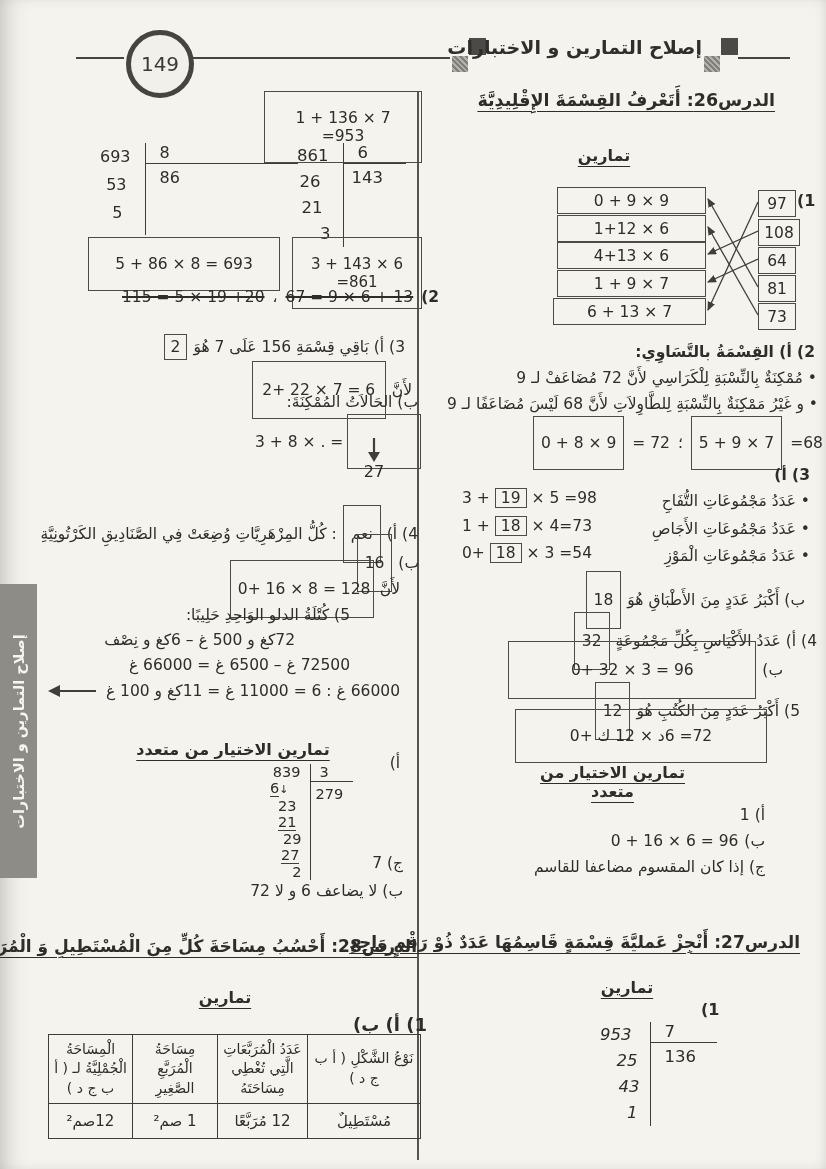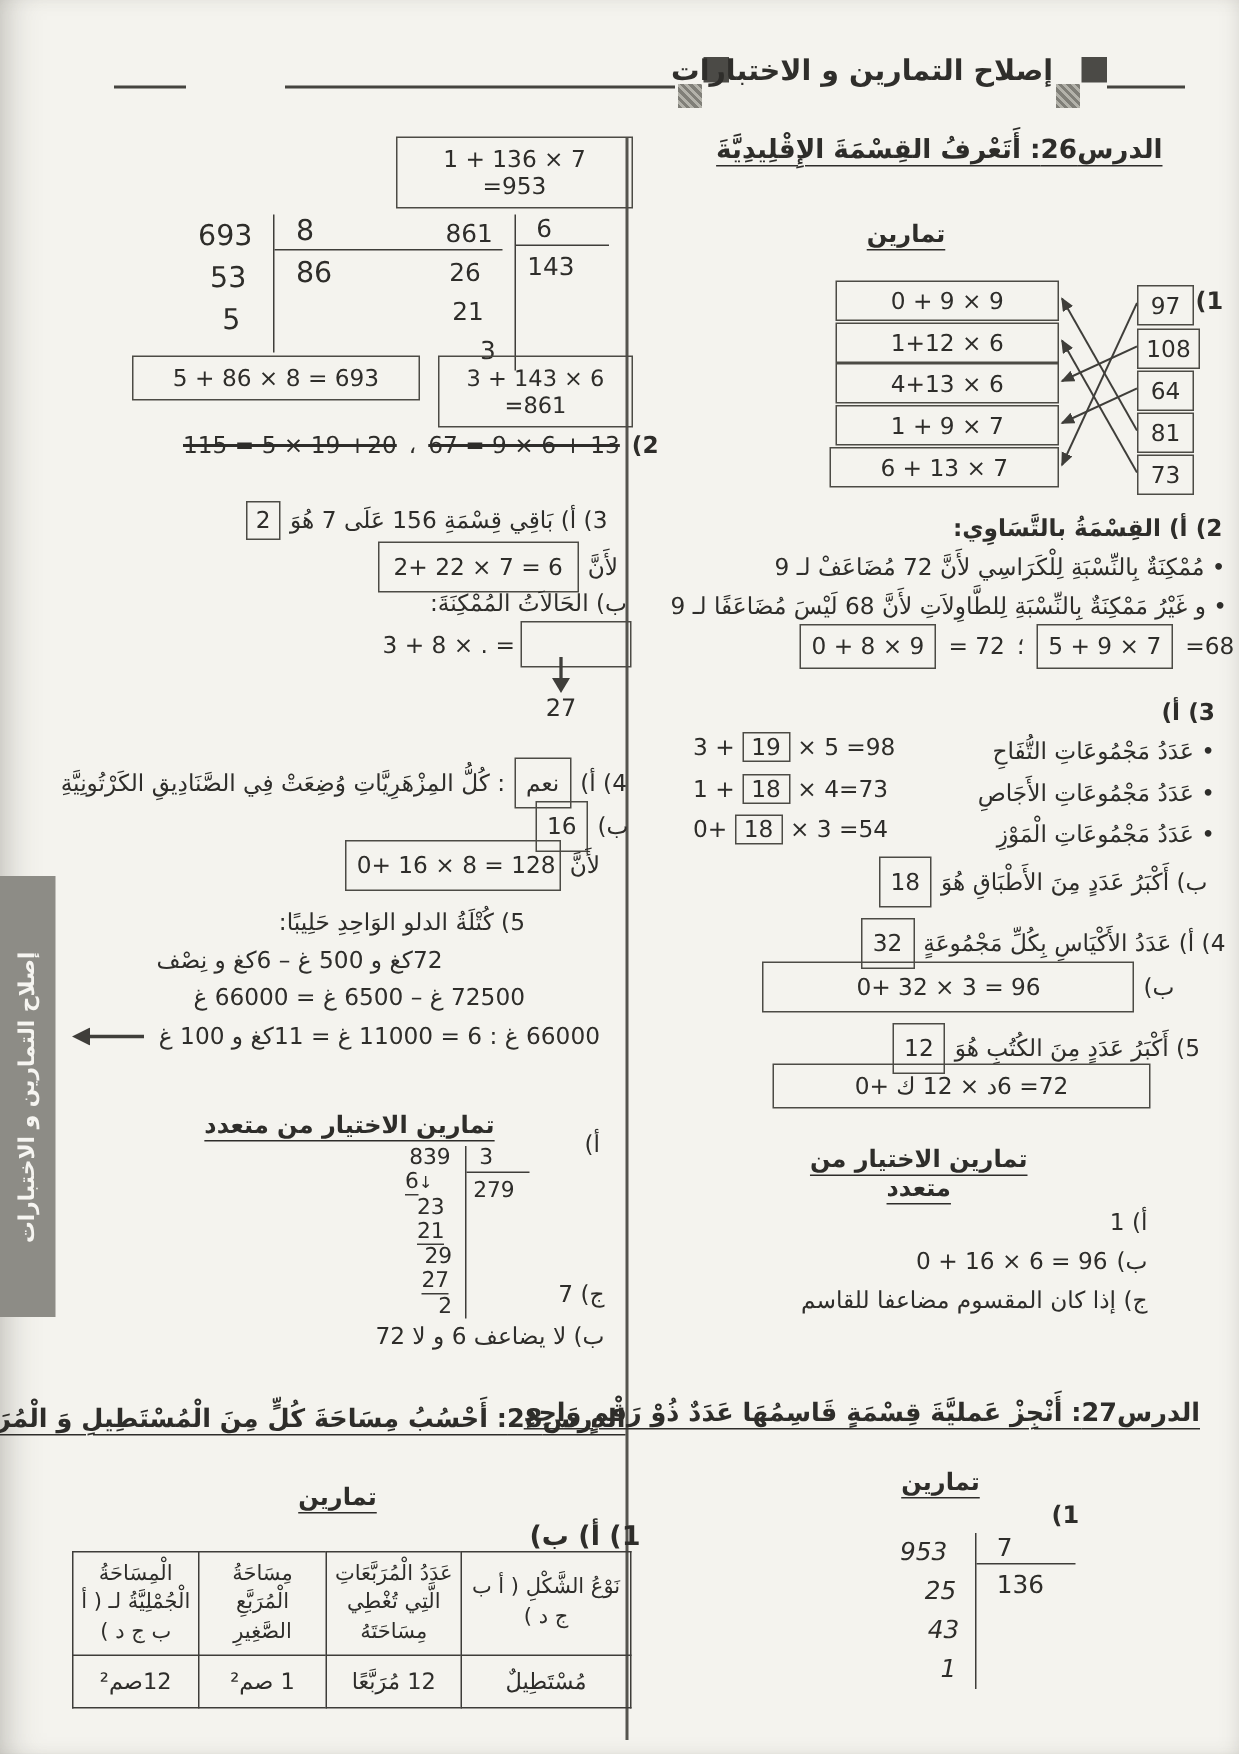--- a/index.html
+++ b/index.html
@@ -19,21 +19,21 @@
     position:relative;width:826px;height:1169px;overflow:hidden;
     background:var(--paper);
     box-shadow:inset 18px 0 26px -18px rgba(90,88,80,.45), inset -6px 0 14px -8px rgba(90,88,80,.25);
   }
   .abs{position:absolute;}
   .nw{white-space:nowrap;}
   .rtl-line{position:absolute;direction:rtl;white-space:nowrap;display:flex;align-items:center;gap:6px;font-size:15.5px;line-height:1.45;}
   .ltr-line{position:absolute;direction:ltr;white-space:nowrap;display:flex;align-items:center;gap:8px;font-size:15.5px;}
   .ltr{direction:ltr;unicode-bidi:isolate;}
   .bidi-override{direction:ltr;unicode-bidi:bidi-override;}
-  .bx{border:1.4px solid var(--boxborder);padding:5px 7px;display:inline-block;background:transparent;}
+  .bx{border:1.4px solid var(--boxborder);padding:17px 7px;display:inline-block;background:transparent;}
   .title{font-weight:700;font-size:17.5px;text-decoration:underline;text-underline-offset:5px;text-decoration-thickness:1.4px;direction:rtl;white-space:nowrap;}
   .subhead{font-weight:700;font-size:16px;text-decoration:underline;text-underline-offset:5px;text-decoration-thickness:1.4px;text-align:center;direction:rtl;}
   .strike{text-decoration:line-through;text-decoration-thickness:1.6px;}
   .hline{position:absolute;height:2px;background:var(--line);}
   .vdivider{position:absolute;width:1.5px;background:#55544e;}
   
   .cluster{position:absolute;width:34px;height:34px;}
   .cluster .sq-dark{position:absolute;width:17px;height:17px;background:#4b4a46;right:0;top:0;}
   .cluster .sq-hatch{position:absolute;width:16px;height:16px;left:0;bottom:0;
     background:repeating-linear-gradient(45deg,#807f78 0 2px,#b3b2aa 2px 4px);}
@@ -63,20 +63,23 @@
   table.anstable th{font-size:14px;line-height:1.4;height:62px;}
   table.anstable td{font-size:15px;height:28px;}
   .arrow-down-svg,.arrow-left-svg{display:block;}
 </style>
 </head>
 <body>
 
 <div id="page">
 
   <div class="hline" style="left:76px;top:57px;width:48px;"></div>
+  <div class="pgcircle" style="left:126px;top:30px;">
+    <span>149</span>
+  </div>
   <div class="hline" style="left:190px;top:57px;width:260px;"></div>
   <div class="cluster" style="left:452px;top:38px;">
     <div class="sq-dark"></div>
     <div class="sq-hatch"></div>
   </div>
   <div class="abs nw" style="left:486px;top:36px;width:216px;text-align:center;font-size:19px;font-weight:700;direction:rtl;color:#2f2e2b;">إصلاح التمارين و الاختبارات</div>
   <div class="cluster" style="left:704px;top:38px;">
     <div class="sq-dark"></div>
     <div class="sq-hatch"></div>
   </div>
@@ -192,21 +195,21 @@
       <div style="line-height:26px;margin-right:2px;">1</div>
     </div>
     <div class="dvs">
       <div class="dvs-top" style="width:66px;">7</div>
       <div class="dvs-q">136</div>
     </div>
   </div>
 
   <div class="abs bx ltr" style="left:264px;top:91px;width:142px;text-align:center;font-size:15.5px;">1 + 136 × 7 =953</div>
 
-  <div class="division" style="left:100px;top:143px;font-size:19px;margin-left:32px;">
+  <div class="division" style="left:100px;top:143px;font-size:16px;">
     <div class="dvd" style="min-height:92px;">
       <div style="line-height:28px;margin-right:4px;">693</div>
       <div style="line-height:28px;margin-right:8px;">53</div>
       <div style="line-height:28px;margin-right:12px;">5</div>
     </div>
     <div class="dvs">
       <div class="dvs-top" style="width:152px;">8</div>
       <div class="dvs-q">86</div>
     </div>
   </div>

